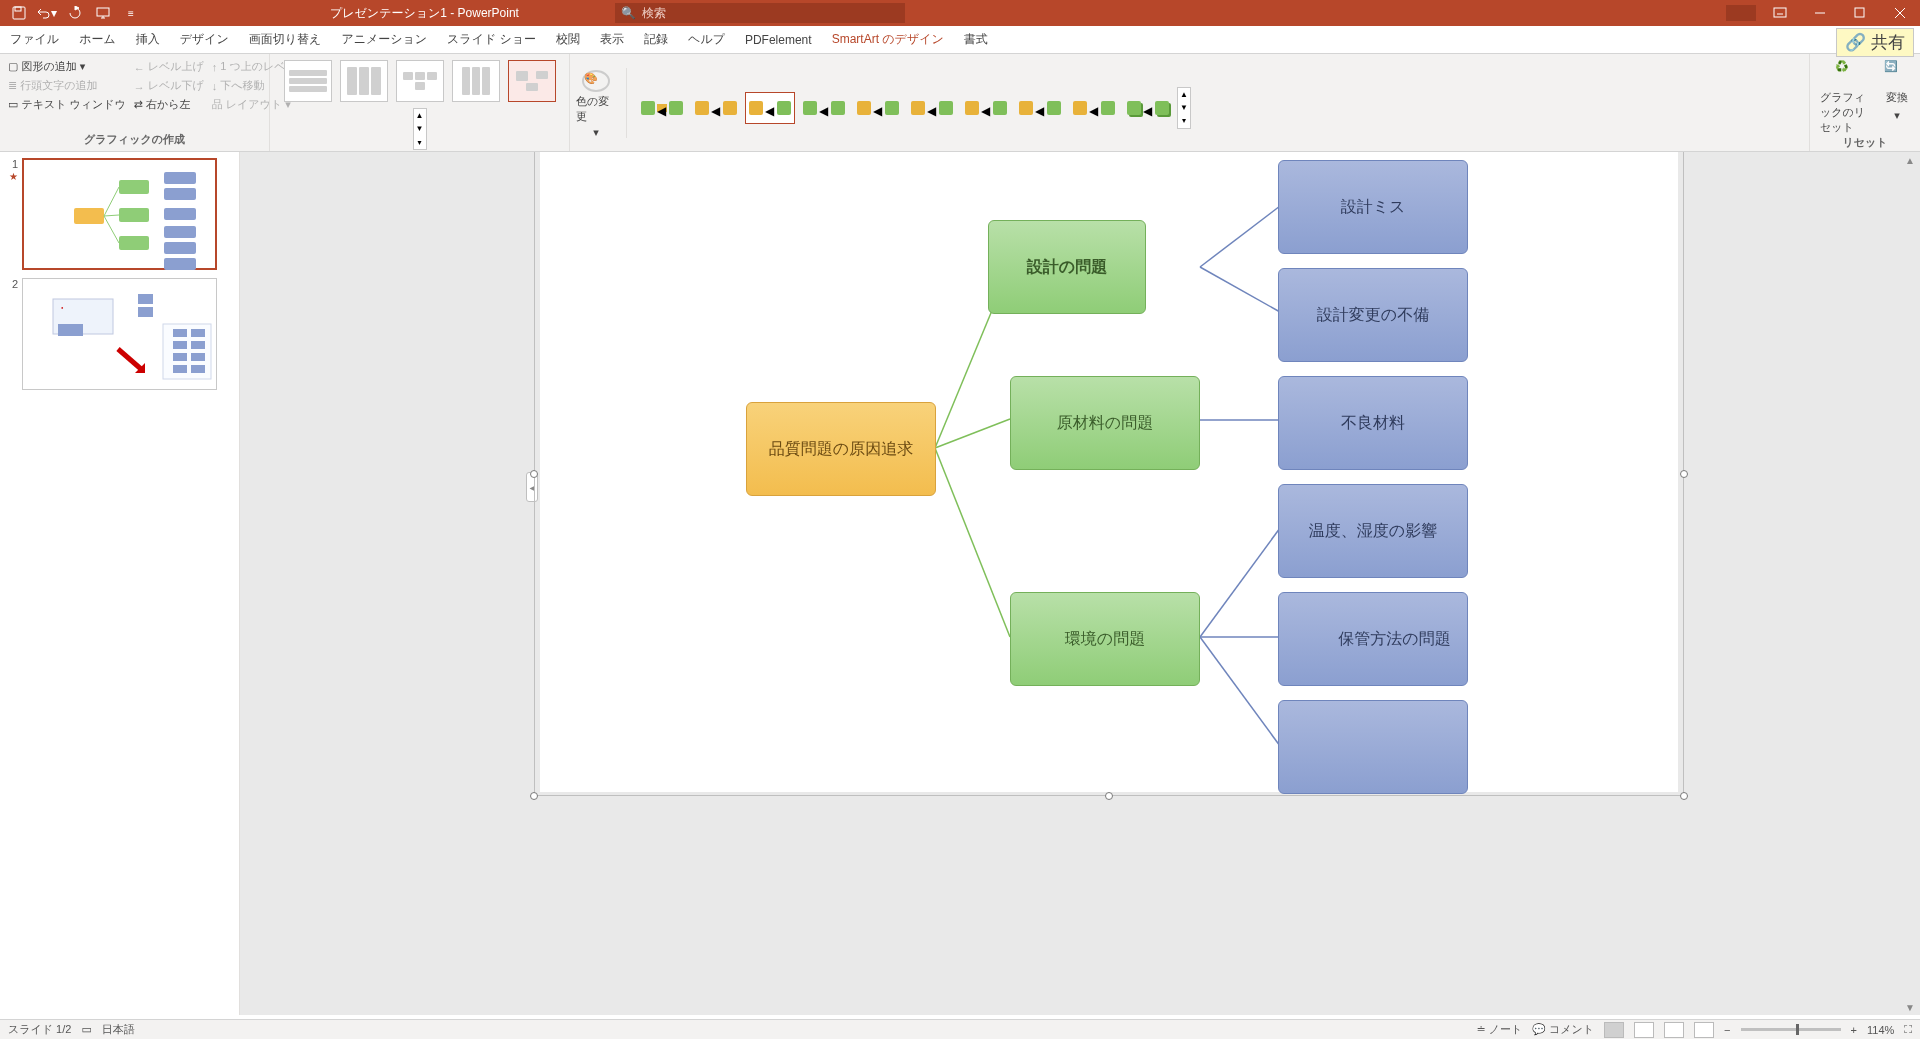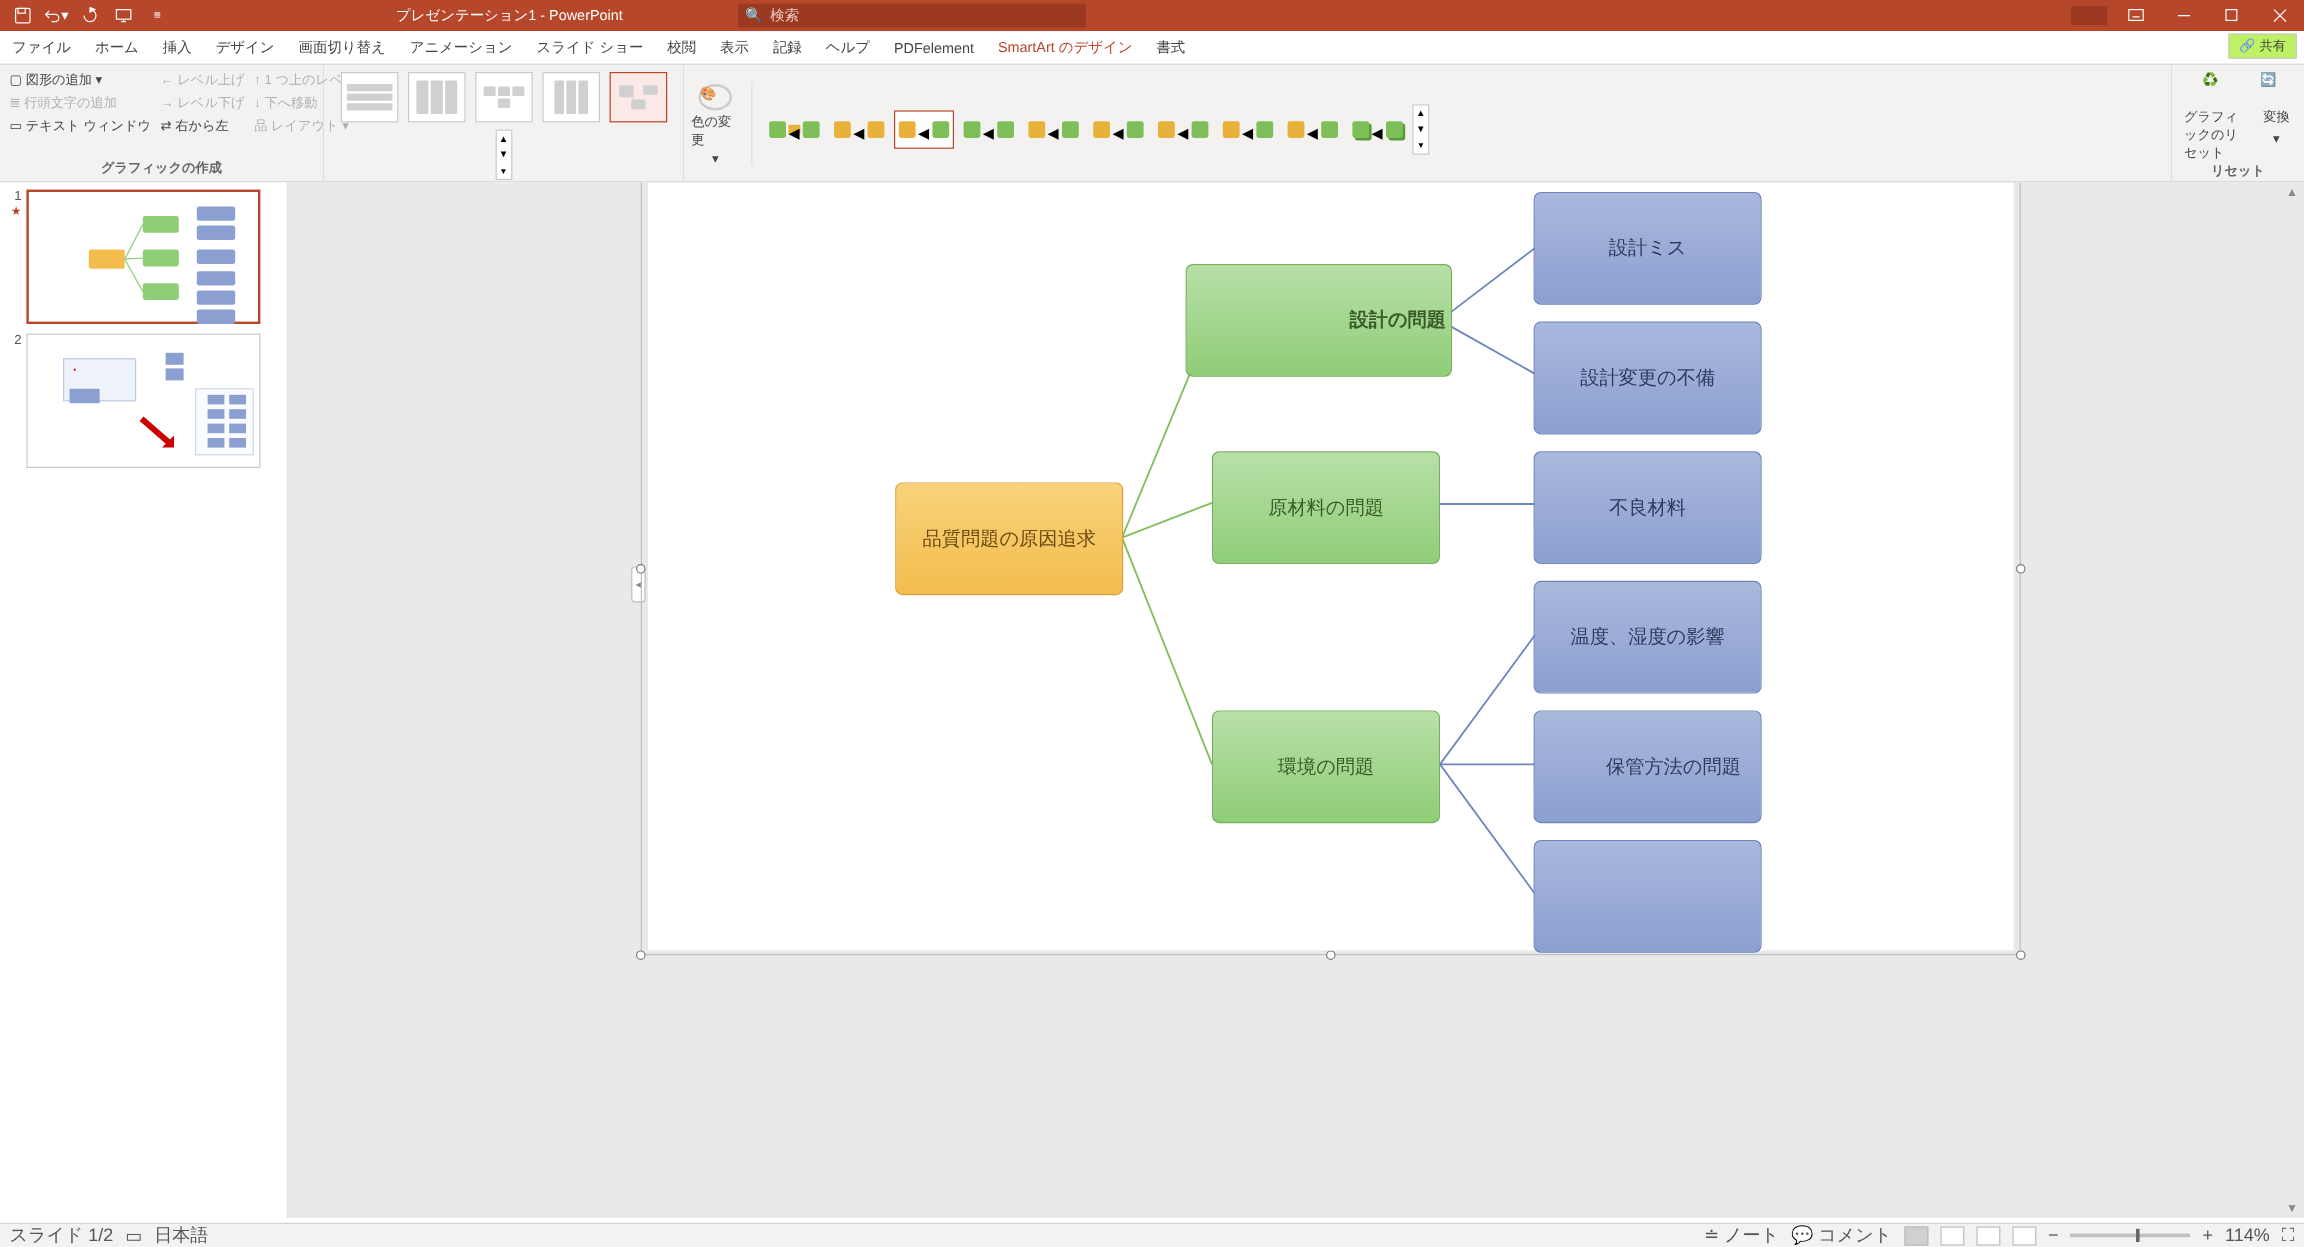--- a/index.html
+++ b/index.html
@@ -13,21 +13,21 @@
 .title-center { position: absolute; left: 50%; transform: translateX(-50%); left: 330px; transform: none; font-size: 12px; }
 .search-box { position: absolute; left: 615px; width: 290px; height: 20px; background: #9c3a21; display: flex; align-items: center; padding: 0 6px; gap: 6px; color: #eecfc6; }
 .win-ctrls { position: absolute; right: 0; display: flex; align-items: center; }
 .win-ctrls .wc { width: 40px; height: 26px; display: flex; align-items: center; justify-content: center; }
 .placeholder-block { width: 30px; height: 16px; background: #9c3a21; margin-right: 4px; }
 
 
 .tabs-row { height: 28px; background: #fff; border-bottom: 1px solid #d4d4d4; display: flex; align-items: center; position: relative; }
 .tab { padding: 0 10px; height: 28px; display: flex; align-items: center; font-size: 12px; color: #444; }
 .tab.active { color: #b7472a; }
-.share-btn { position: absolute; right: 6px; top: 2px; border: 1px solid #c8c8c8; padding: 2px 8px; font-size: 11px; color: #444; background: #bef264; }
+.share-btn { position: absolute; right: 6px; top: 2px; border: 1px solid #c8c8c8; padding: 2px 8px; font-size: 17px; color: #444; background: #fef9c3; }
 
 
 .ribbon { height: 98px; background: #f3f2f1; border-bottom: 1px solid #d4d4d4; display: flex; }
 .group { border-right: 1px solid #e1dfdd; display: flex; flex-direction: column; }
 .group-body { flex: 1; display: flex; align-items: flex-start; padding: 4px 6px; gap: 4px; }
 .group-label { text-align: center; font-size: 11px; color: #666; padding-bottom: 4px; font-weight: bold; }
 .vcol { display: flex; flex-direction: column; gap: 2px; }
 .rbtn { display: flex; align-items: center; gap: 3px; font-size: 11px; color: #444; white-space: nowrap; padding: 1px 2px; }
 .rbtn.dis { color: #b0b0b0; }
 
@@ -64,21 +64,21 @@
 .tp-handle { position: absolute; top: -6px; left: 286px; width: 12px; height: 30px; background: #fff; border: 1px solid #bfbfbf; border-radius: 3px; display:flex; align-items:center; justify-content:center; color:#888; font-size:10px; }
 
 .node { position: absolute; border-radius: 6px; display: flex; align-items: center; justify-content: center; font-size: 16px; text-align: center; padding: 4px; }
 .n-orange { background: linear-gradient(#f8d27a, #f3bd4e); border: 1px solid #d9a23c; color: #6b4a12; }
 .n-green  { background: linear-gradient(#b8e0a8, #8fcd77); border: 1px solid #74b05a; color: #3a5c2a; }
 .n-blue   { background: linear-gradient(#aab8dd, #8b9fd0); border: 1px solid #6f85bc; color: #2f3b5c; }
 
 svg.conn { position: absolute; top:0; left:0; overflow: visible; pointer-events:none; }
 
 
-.status { position: absolute; bottom: 0; left: 0; right: 0; height: 20px; background: #f3f2f1; border-top: 1px solid #d4d4d4; display: flex; align-items: center; font-size: 15px; color: #555; padding: 0 8px; }
+.status { position: absolute; bottom: 0; left: 0; right: 0; height: 20px; background: #f3f2f1; border-top: 1px solid #d4d4d4; display: flex; align-items: center; font-size: 11px; color: #555; padding: 0 8px; }
 .status .right { margin-left: auto; display: flex; align-items: center; gap: 10px; }
 .view-btn { width: 20px; height: 16px; border: 1px solid #bbb; background:#fff; }
 .slider { width: 100px; height: 3px; background: #c0c0c0; position: relative; }
 .slider .knob { position:absolute; left:55px; top:-4px; width:3px; height:11px; background:#666; }
 
 
 .vscroll { position:absolute; right:2px; top:0; bottom:0; width:16px; }
 .vscroll .arr { width:16px; height:16px; display:flex; align-items:center; justify-content:center; color:#888; font-size:10px;}
 .vscroll .track { position:absolute; top:16px; bottom:16px; left:0; right:0; }
 </style>
@@ -372,21 +372,21 @@
         <line x1="660" y1="268" x2="740" y2="268" stroke="#6f85bc" stroke-width="1.5"></line>
         <line x1="660" y1="485" x2="740" y2="376" stroke="#6f85bc" stroke-width="1.5"></line>
         <line x1="660" y1="485" x2="740" y2="485" stroke="#6f85bc" stroke-width="1.5"></line>
         <line x1="660" y1="485" x2="740" y2="594" stroke="#6f85bc" stroke-width="1.5"></line>
       </svg>
 
       <div class="node n-orange" style="left:206px;top:250px;width:190px;height:94px;">
           <span>品質問題の原因追求</span>
         </div>
 
-      <div class="node n-green" style="left:448px;top:68px;width:222px;height:94px;font-weight:bold;justify-content:flex-end;">
+      <div class="node n-green" style="left:448px;top:68px;width:158px;height:94px;font-weight:bold;">
           <span>設計の問題</span>
         </div>
       <div class="node n-green" style="left:470px;top:440px;width:190px;height:94px;">
           <span>環境の問題</span>
         </div>
       <div class="node n-green" style="left:470px;top:224px;width:190px;height:94px;">
           <span>原材料の問題</span>
         </div>
 
       <div class="node n-blue" style="left:738px;top:8px;width:190px;height:94px;">

